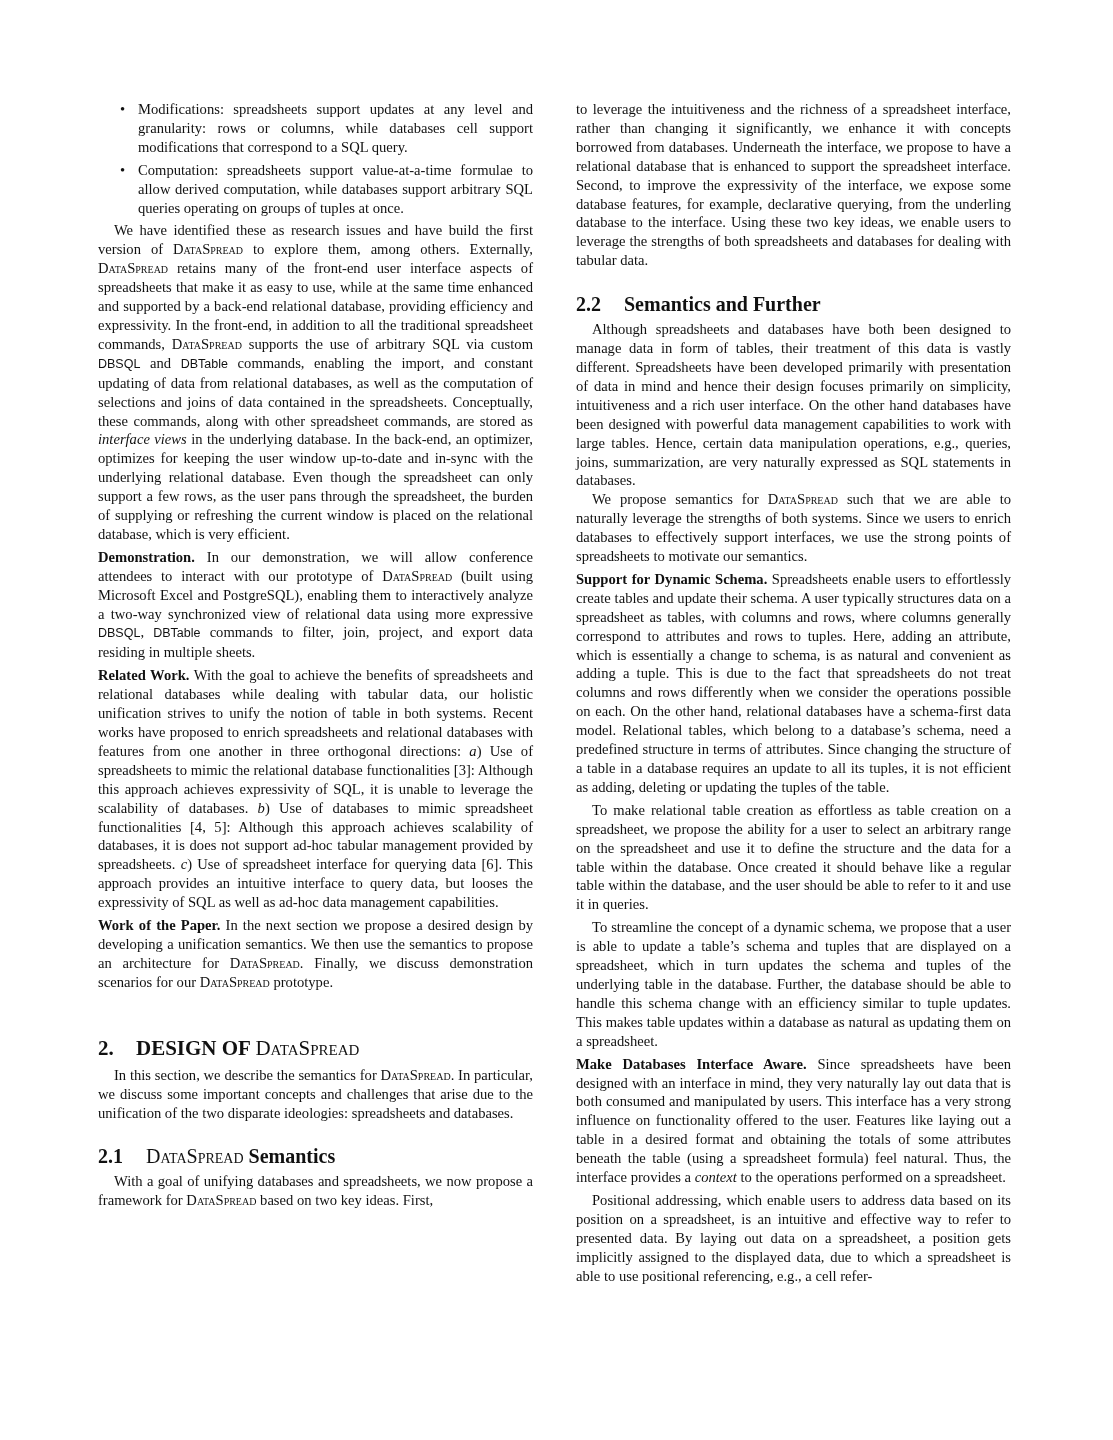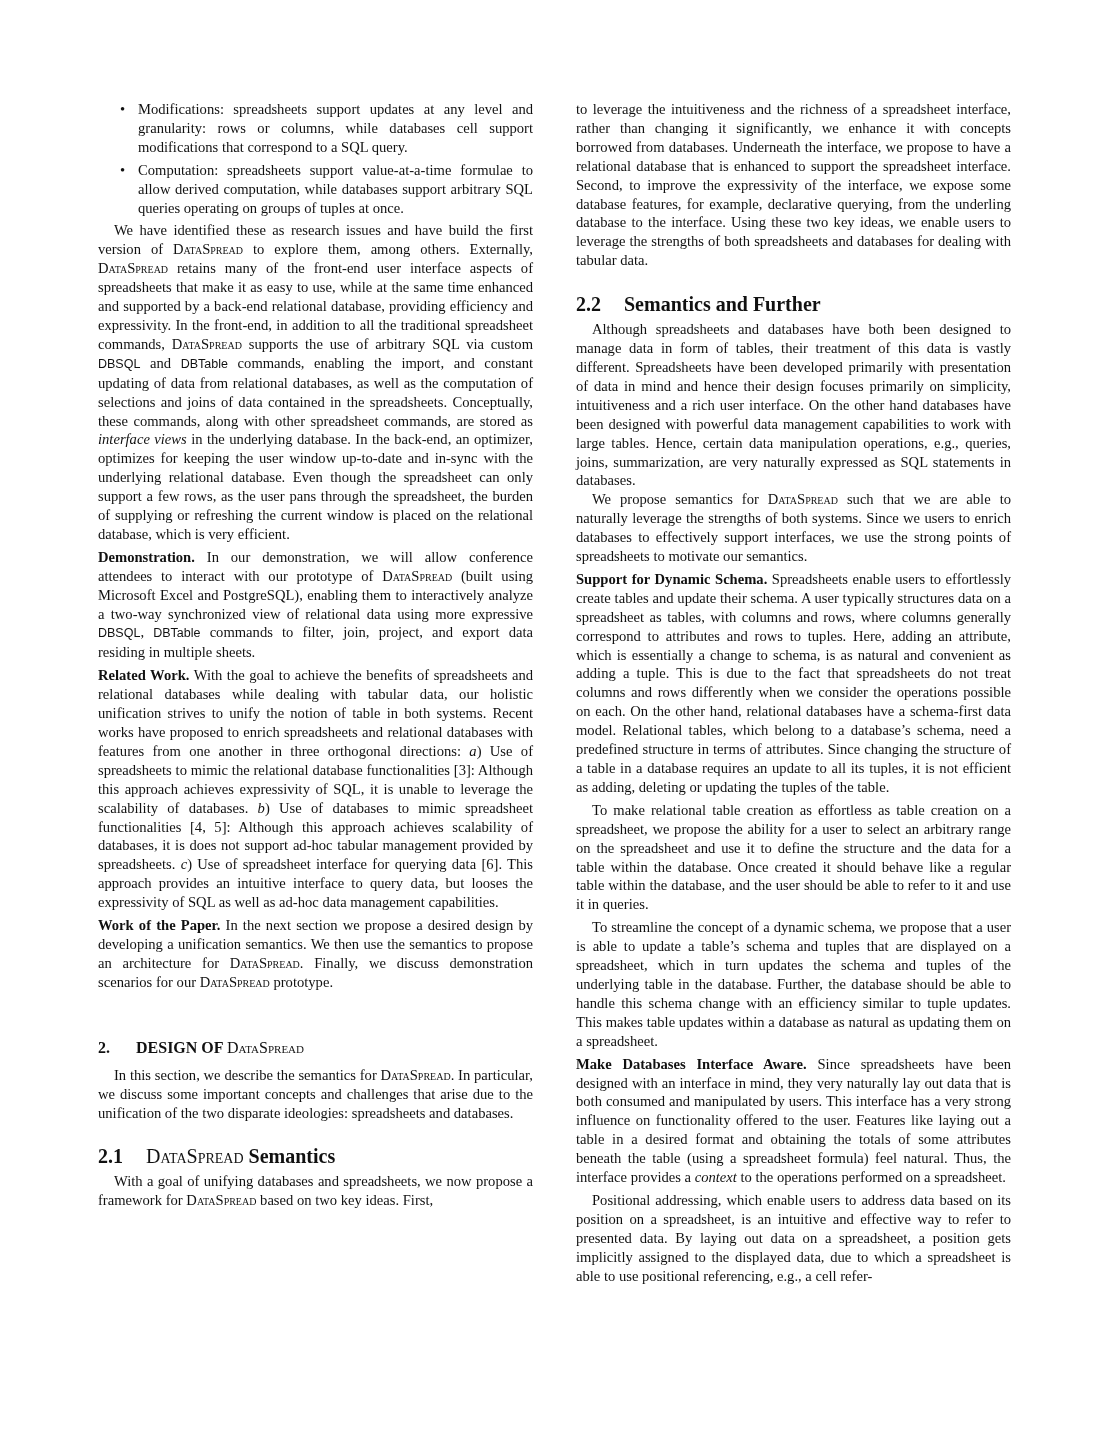--- a/index.html
+++ b/index.html
@@ -20,21 +20,21 @@
     p.gap { margin-top: 4px; }
     ul.bullets { margin: 0 0 4px 0; padding: 0 0 0 40px; list-style: none; }
     ul.bullets li { position: relative; margin-bottom: 4px; }
     ul.bullets li::before {
       content: "\2022"; position: absolute; left: -18px; top: 0;
     }
     .sc { font-variant: small-caps; }
     .sans { font-family: "Liberation Sans", "DejaVu Sans", sans-serif; font-size: 12.5px; }
     .run-head { font-weight: bold; }
     h2.sec {
-      font-size: 16px; line-height: 24px; font-weight: bold; margin: 44px 0 6px 0;
+      font-size: 21px; line-height: 24px; font-weight: bold; margin: 44px 0 6px 0;
     }
     h2.sec .num { display: inline-block; width: 38px; }
     h2.sec .sc { font-weight: normal; }
     h3.sub {
       font-size: 20px; line-height: 24px; font-weight: bold; margin: 22px 0 4px 0;
     }
     h3.sub .num { display: inline-block; width: 48px; }
     h3.sub .sc { font-weight: normal; }
     .col-right h3.sub:first-of-type { margin-top: 20px; }
     em { font-style: italic; }

